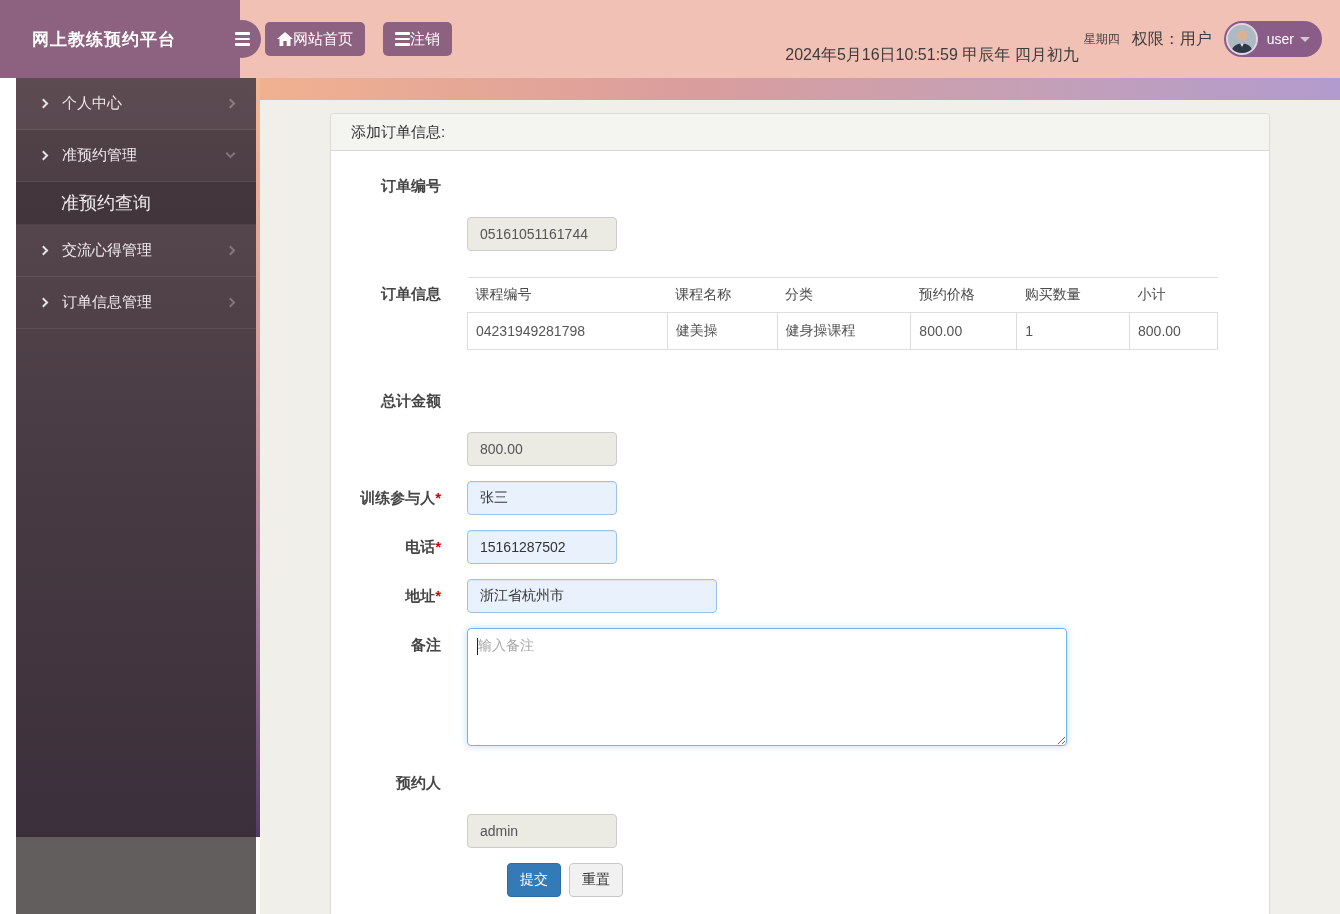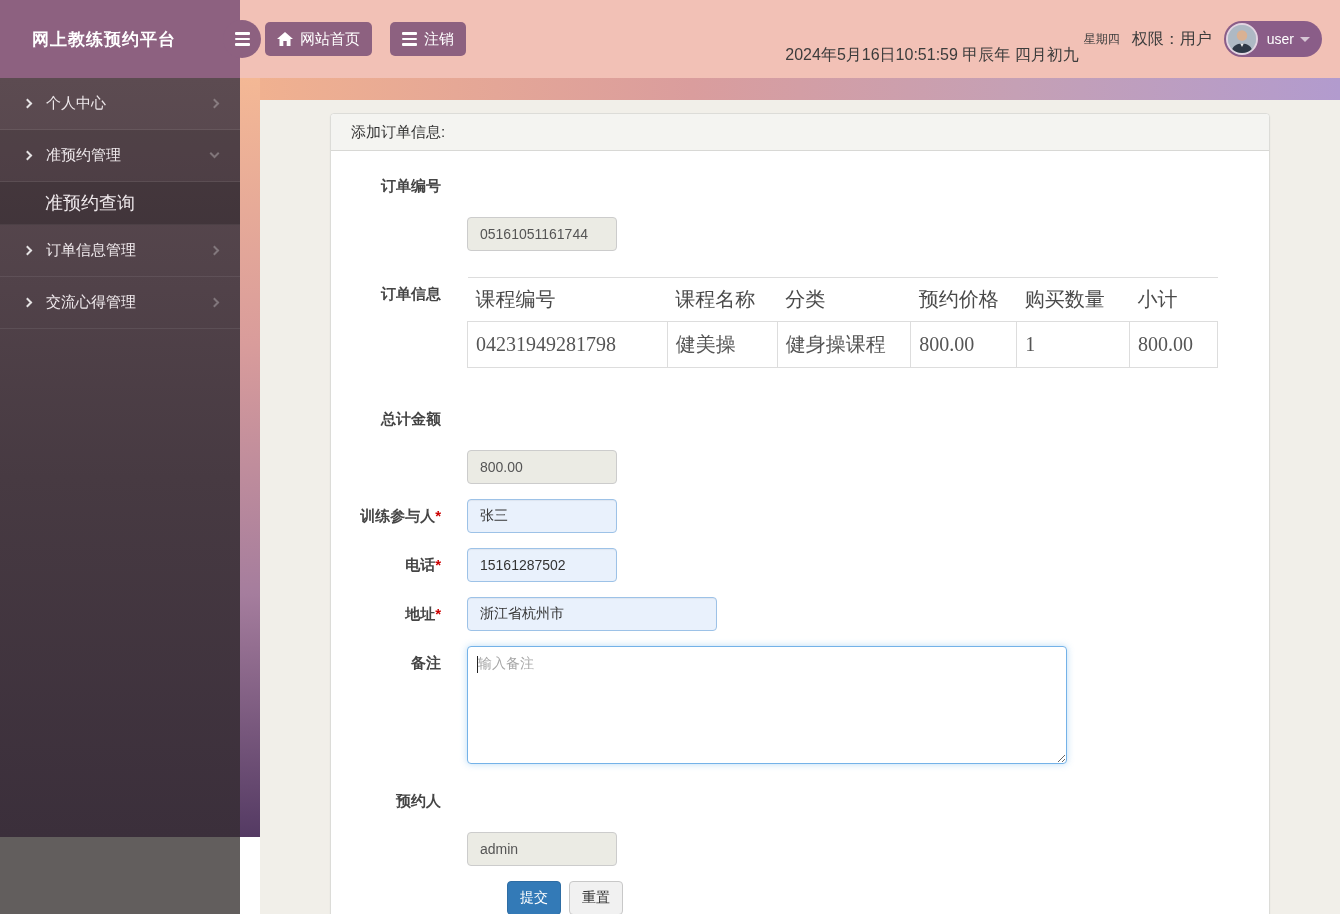--- a/index.html
+++ b/index.html
@@ -22,21 +22,21 @@
   }
   
   .topbar {
     position:absolute; left:240px; top:0; width:1100px; height:78px;
     background:#f2c1b6; display:flex; align-items:center;
     padding:0 18px 0 25px;
   }
   .tb-btn {
     background:#8d6180; color:#fff; border:none; border-radius:5px;
     height:34px; padding:0 12px; font-size:15px;
-    display:inline-flex; align-items:center; gap:7px; cursor:pointer;
+    display:inline-flex; align-items:center; cursor:pointer;
     font-family: inherit;
   }
   .tb-btn + .tb-btn { margin-left:18px; }
   .tb-right { margin-left:auto; display:flex; align-items:center; }
   .tb-date { font-size:16px; color:#3c3c3c;margin-top:32px; }
   .tb-week { font-size:12px; color:#3c3c3c; margin-left:5px; }
   .tb-role { font-size:16px; color:#3c3c3c; margin-left:12px; }
   .user-pill {
     margin-left:12px; background:#8a5d88; height:36px; border-radius:18px;
     display:flex; align-items:center; padding:2px 12px 2px 2px; cursor:pointer;
@@ -57,21 +57,21 @@
     position:absolute; left:0; top:0; width:240px; height:78px; background:#8d6180;
     display:flex; align-items:center; padding-left:32px; z-index:2;
   }
   .logo { color:#fff; font-size:17px; font-weight:bold; letter-spacing:1px; }
   .hamburger {
     position:absolute; left:223px; top:20px; width:38px; height:38px; border-radius:50%;
     background:#8d6180; z-index:3; display:flex; align-items:center; justify-content:center;
     cursor:pointer; border:none;
   }
   .sidebar {
-    position:absolute; left:0; top:78px; width:240px; height:836px;
+    position:absolute; left:16px; top:78px; width:240px; height:836px;
     background: linear-gradient(to bottom, #5c4b51 0px, #473a42 400px, #3b2f3b 759px, #625e5d 759px, #625e5d 836px);
     z-index:1;
   }
   .side-item {
     position:relative; height:52px; display:flex; align-items:center;
     padding:0 20px 0 24px; color:#efe9ec; font-size:15px; cursor:pointer;
     border-bottom:1px solid rgba(255,255,255,0.08);
   }
   .side-item.open { background:rgba(0,0,0,0.10); }
   .side-sub {
@@ -127,21 +127,21 @@
   .w250 { width:250px; }
   .ta-wrap { position:relative; }
   textarea.remark {
     width:600px; height:118px; border:1px solid #74b2e8; border-radius:4px;
     padding:8px 10px; font-size:14px; font-family:inherit; color:#333;
     box-shadow:0 0 7px rgba(102,175,233,.45); outline:none; resize:both;
   }
   textarea.remark::placeholder { color:#a6a6a6; opacity:1; }
   .ta-cursor { position:absolute; left:10px; top:10px; width:1px; height:17px; background:#222; }
   
-  table.order-tbl { border-collapse:collapse; width:751px; font-size:20px;font-family:Liberation Serif, serif; }
+  table.order-tbl { border-collapse:collapse; width:751px; font-size:14px; }
   table.order-tbl th {
     border-top:1px solid #ddd; border-bottom:1px solid #ddd;
     text-align:left; font-weight:normal; color:#4a4a4a; padding:8px;
   }
   table.order-tbl td { border:1px solid #ddd; color:#555; padding:9px 8px; }
   .btn-row { display:flex; gap:8px; margin-left:136px; margin-bottom:0;padding-left:40px; }
   .btn {
     height:34px; padding:6px 12px; font-size:14px; border-radius:4px;
     cursor:pointer; font-family:inherit;
   }
@@ -212,26 +212,26 @@
   <div class="side-item open">
     <span class="chev"></span>
     <span>准预约管理</span>
     <span class="chev-r chev-d"></span>
   </div>
   <div class="side-sub">
     <span>准预约查询</span>
   </div>
   <div class="side-item">
     <span class="chev"></span>
-    <span>订单信息管理</span>
+    <span>交流心得管理</span>
     <span class="chev-r"></span>
   </div>
   <div class="side-item">
     <span class="chev"></span>
-    <span>交流心得管理</span>
+    <span>订单信息管理</span>
     <span class="chev-r"></span>
   </div>
 </div>
 
 <div class="main">
   <div class="panel">
     <div class="panel-header">添加订单信息:</div>
     <div class="panel-body">
 
       <div class="frow gap-md">

